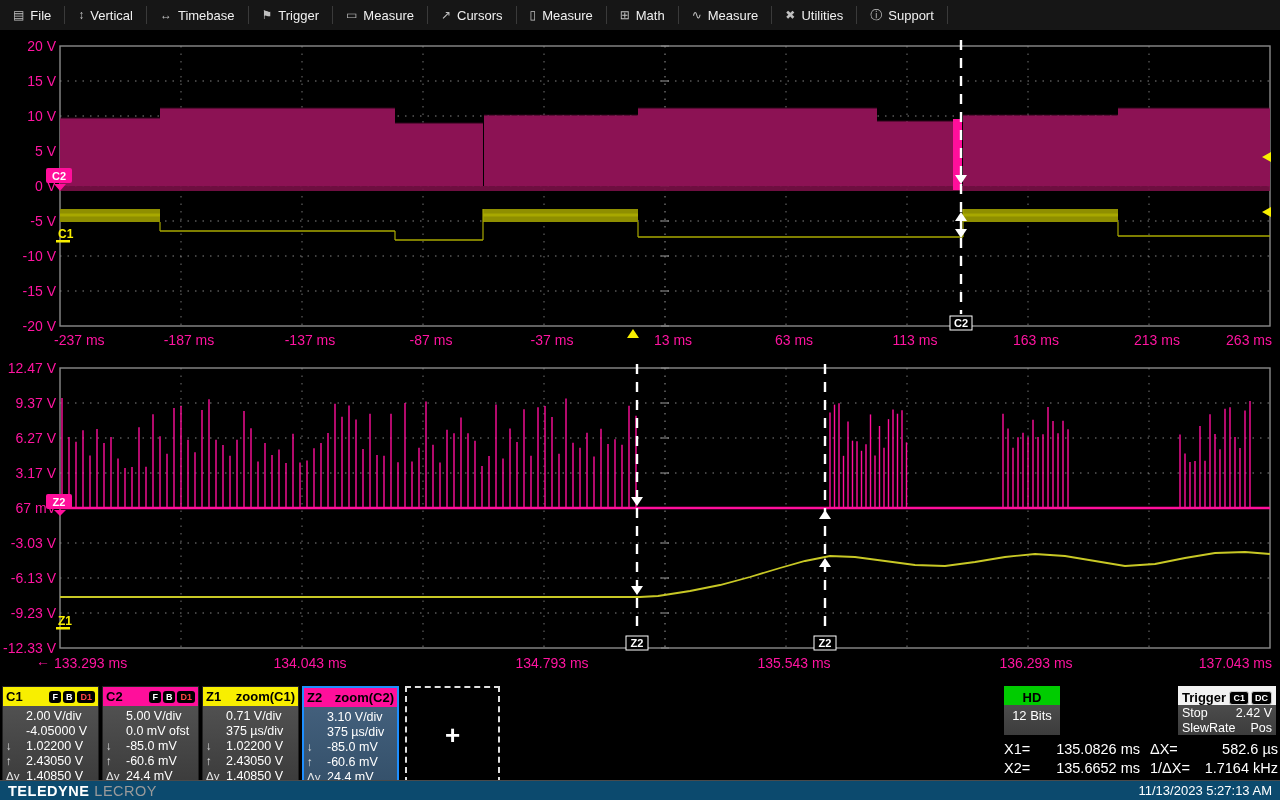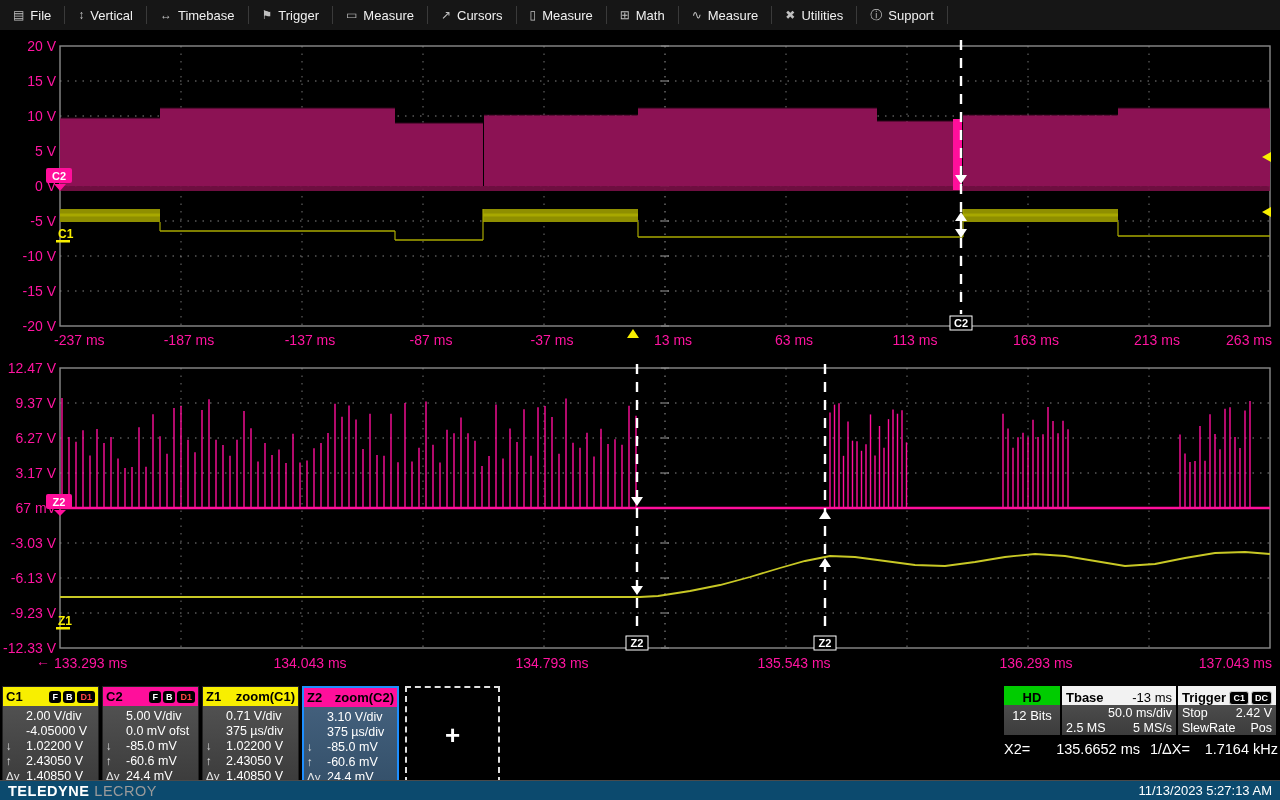--- a/index.html
+++ b/index.html
@@ -537,31 +537,20 @@
     <span class="plus">+</span>
   </div>
 
   <div class="panel" id="hd-panel">
     <div class="panel-header">
         <span class="ph-title">HD</span>
       </div>
     <div id="hd-body">12 Bits</div>
   </div>
 
-  <div class="panel" id="tbase-panel">
-    <div class="panel-header">
-        <span class="ph-title">Tbase</span>
-        <span>-13 ms</span>
-      </div>
-    <div class="panel-row" style="justify-content:flex-end">50.0 ms/div</div>
-    <div class="panel-row">
-      <span>2.5 MS</span>
-      <span>5 MS/s</span>
-    </div>
-  </div>
 
   <div class="panel" id="trig-panel">
     <div class="panel-header">
       <span class="ph-title">Trigger</span>
       <span class="badges">
         <span class="badge" style="border:1px solid #ccc">C1</span>
         <span class="badge" style="border:1px solid #ccc">DC</span>
       </span>
     </div>
     <div class="panel-row">
@@ -569,20 +558,26 @@
       <span>2.42 V</span>
     </div>
     <div class="panel-row">
       <span>SlewRate</span>
       <span>Pos</span>
     </div>
   </div>
 
   <div id="xreadout">
     <div class="xrow">
+      <span class="xl1">X1=</span>
+      <span class="xv1">135.0826 ms</span>
+      <span class="xl2">ΔX=</span>
+      <span class="xv2">582.6 µs</span>
+    </div>
+    <div class="xrow">
       <span class="xl1">X2=</span>
       <span class="xv1">135.6652 ms</span>
       <span class="xl2">1/ΔX=</span>
       <span class="xv2">1.7164 kHz</span>
     </div>
   </div>
 
   <div id="footer">
     <div id="brand">
       <span class="b1">TELEDYNE</span><span class="b2">LECROY</span>

